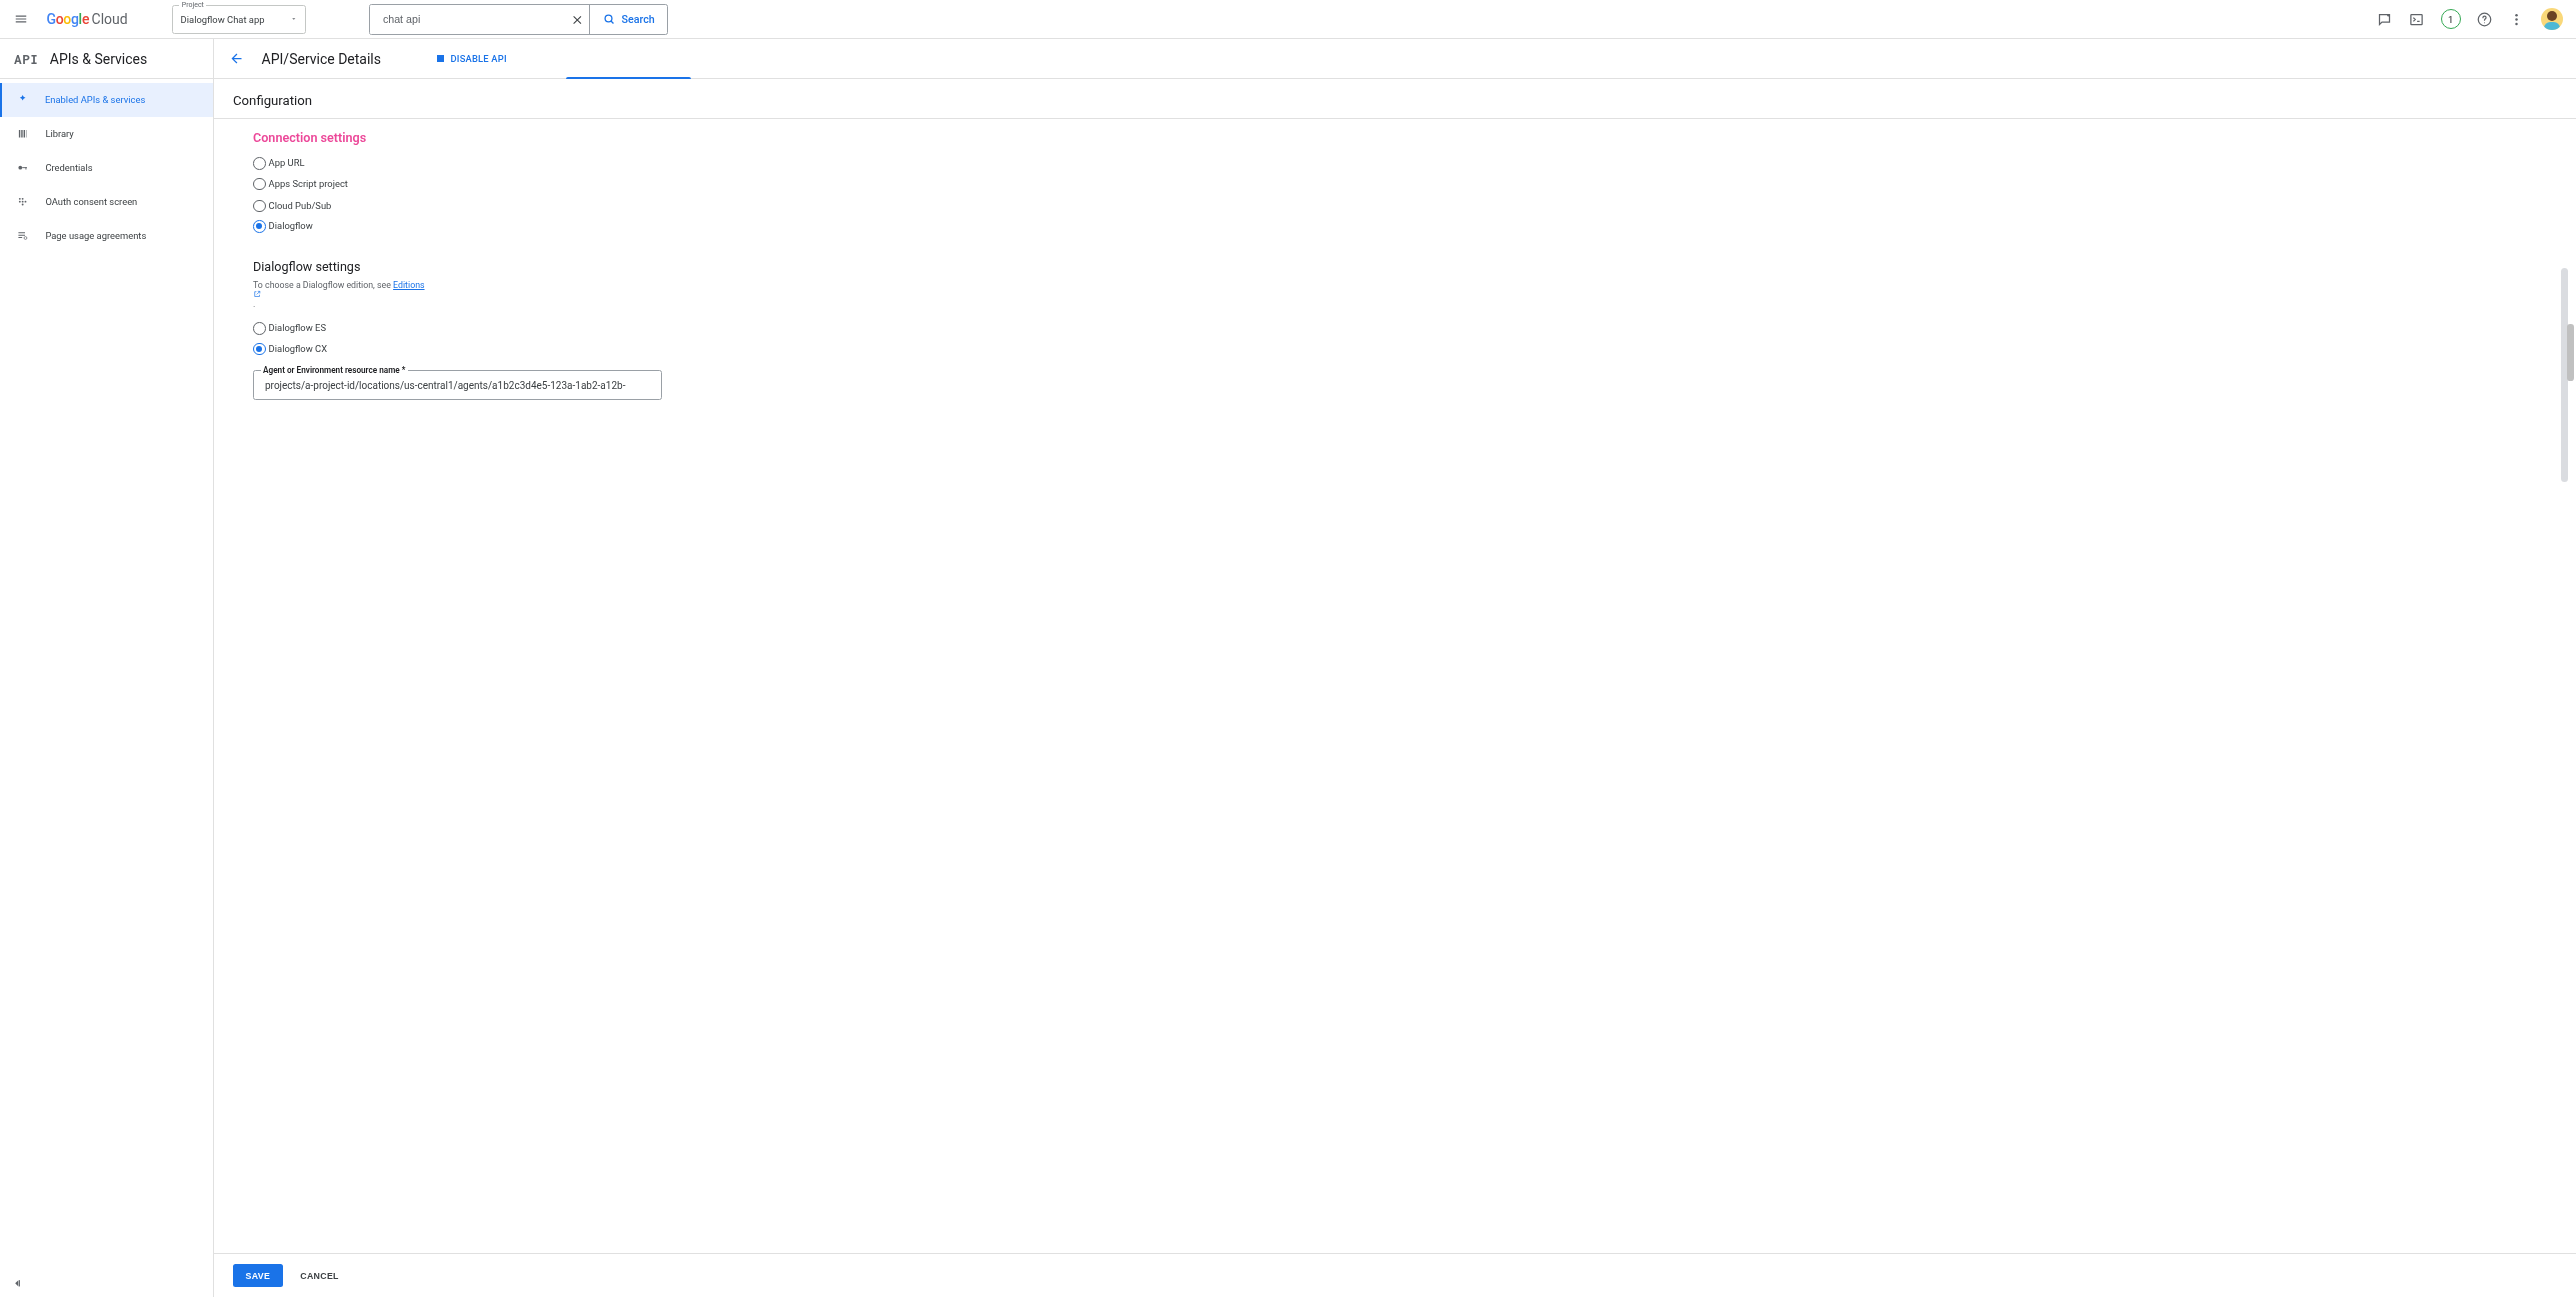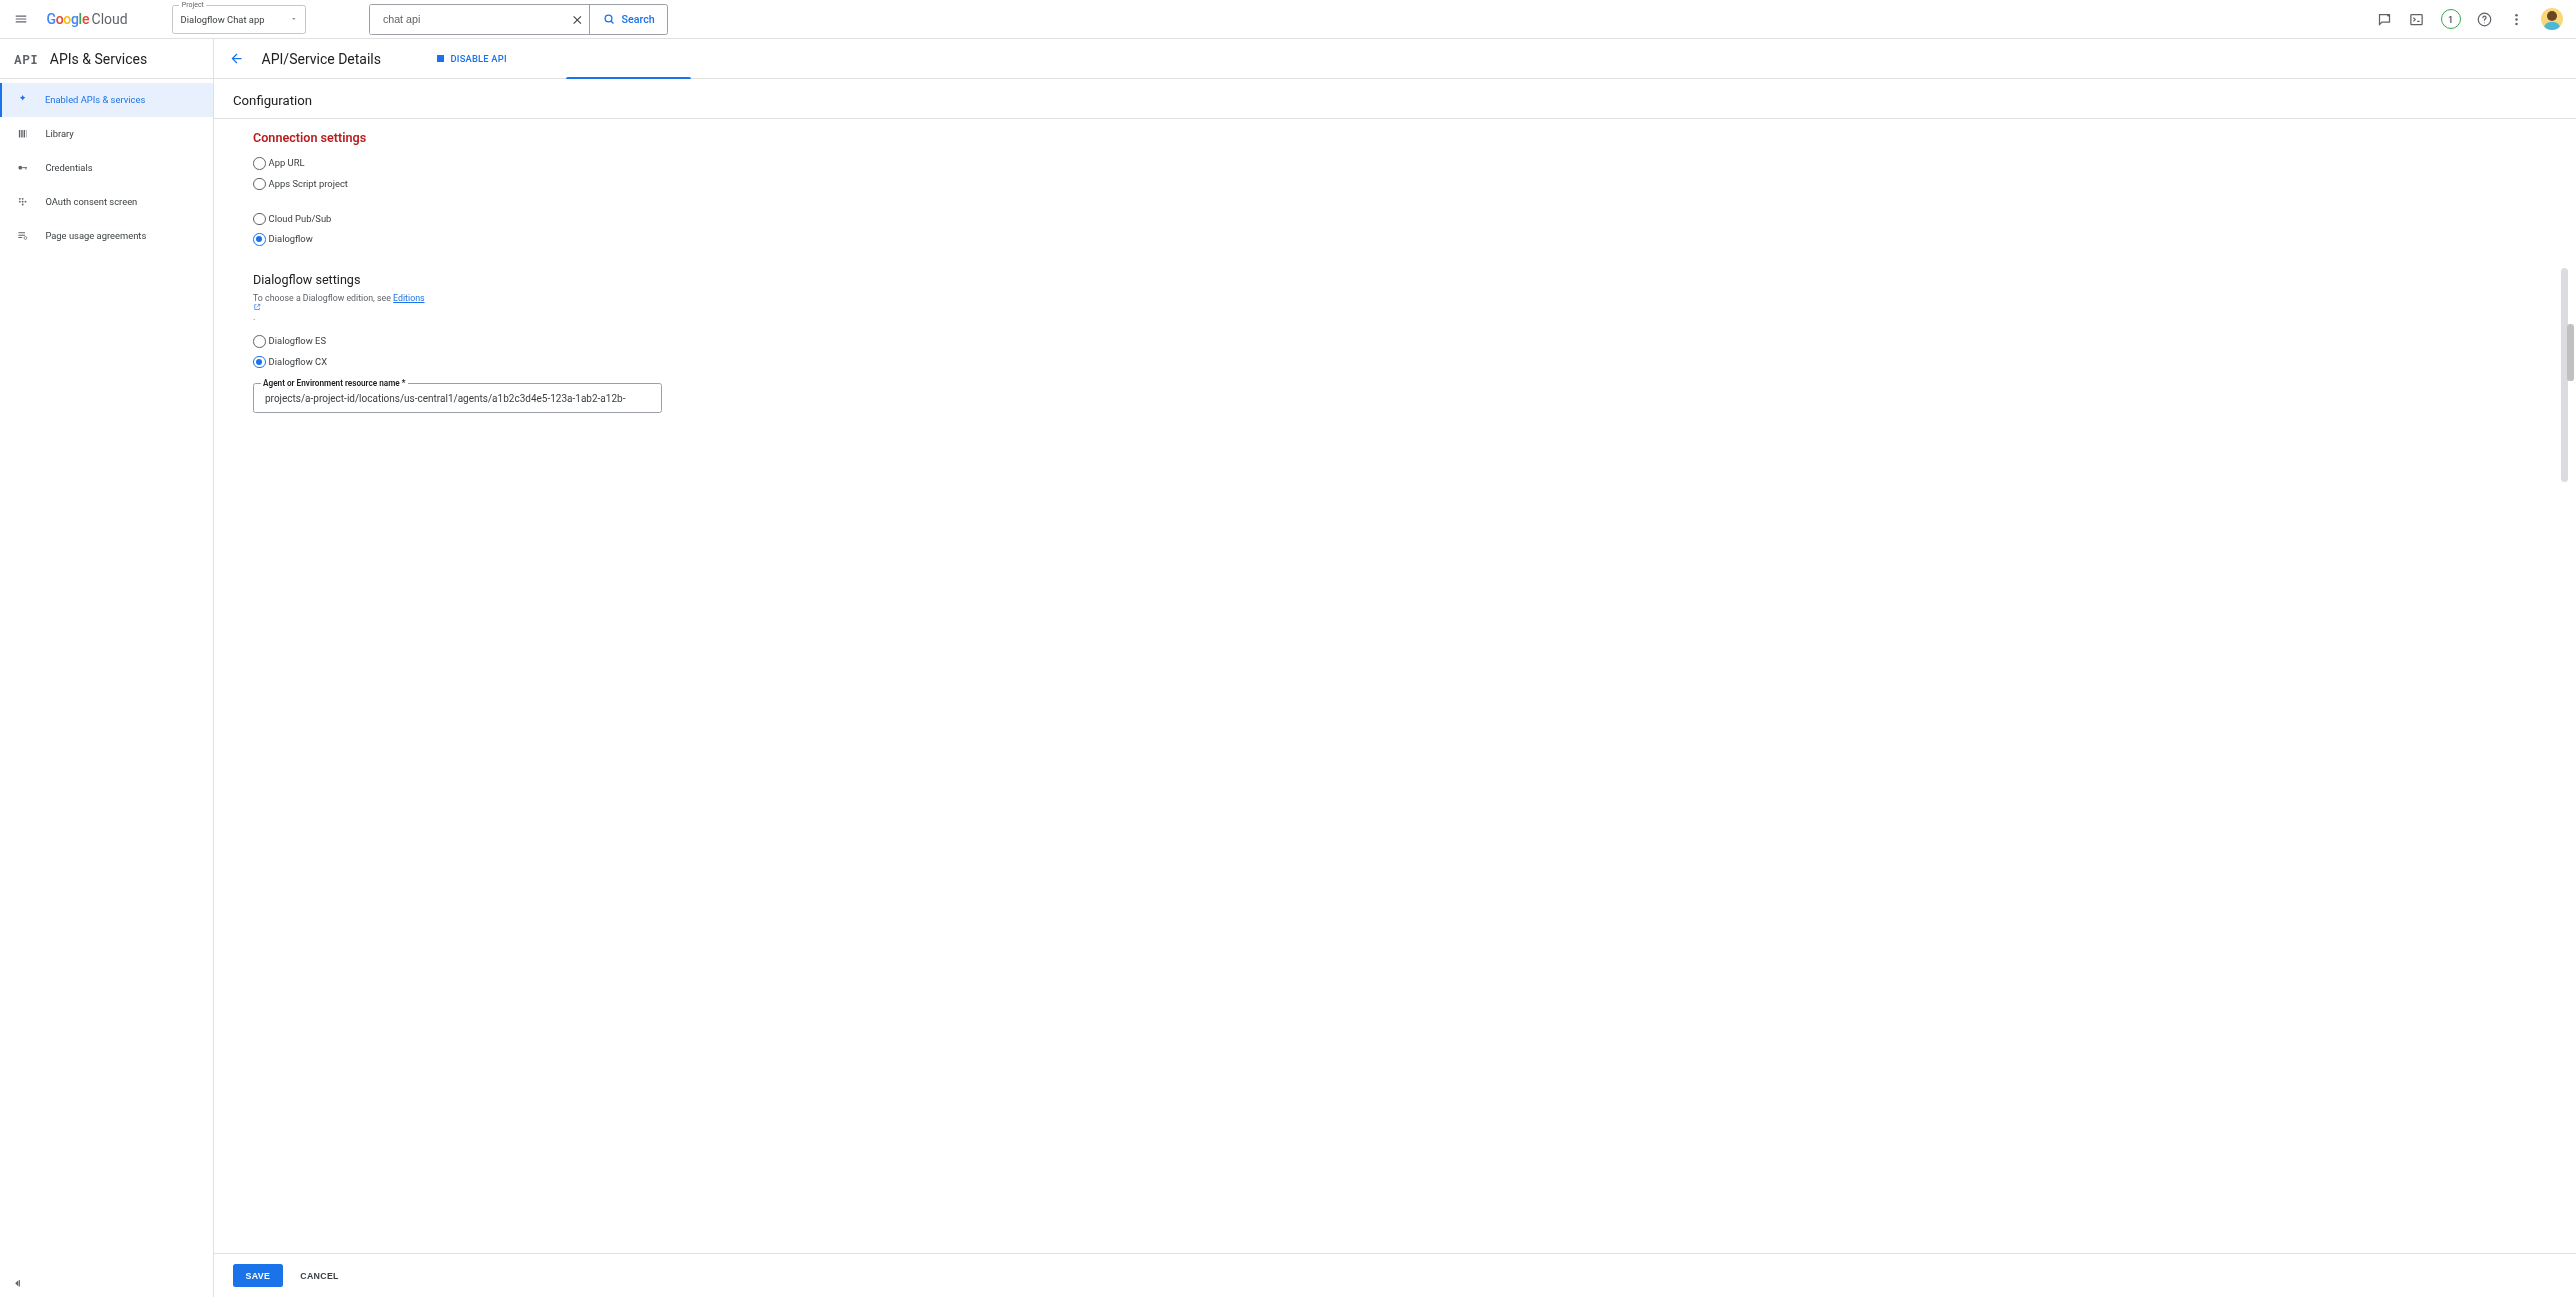--- a/index.html
+++ b/index.html
@@ -147,21 +147,21 @@
   .inner-scrollbar{
     position:absolute;right:7.6px;top:189px;width:7.6px;height:214px;background:#dadce0;border-radius:3.8px;
   }
   .outer-rail{position:absolute;top:0;bottom:0;right:0;width:14px;}
   .outer-thumb{position:absolute;right:2.5px;top:245px;width:6.3px;height:57px;background:#c0c0c0;border-radius:3.1px;}
 
   .section-title{font-size:13.2px;padding:14px 0 10px 19px;}
   .divider-line{height:0.6px;background:#e0e0e0;margin-left:0;}
 
   .setting-group{padding:11.3px 0 2.5px 39px;}
-  .group-title{font-size:12.6px;font-weight:600;color:#b91c1c;margin-bottom:8.8px;}
+  .group-title{font-size:12.6px;font-weight:600;color:#ec4899;margin-bottom:8.8px;}
   .radio-row{
     display:flex;align-items:flex-start;gap:3px;
     font-size:9.4px;color:#3c4043;padding:3.8px 0;cursor:pointer;
   }
   .radio{
     width:12.6px;height:12.6px;border:1.3px solid #5f6368;border-radius:50%;
     display:flex;align-items:center;justify-content:center;flex-shrink:0;
   }
   .radio.checked{border-color:#1a73e8;}
   .radio.checked::after{content:"";width:6.3px;height:6.3px;background:#1a73e8;border-radius:50%;}
@@ -368,21 +368,21 @@
         <div class="group-title">Connection settings</div>
 
         <div class="radio-row">
           <span class="radio"></span>
           <span>App URL</span>
         </div>
         <div class="radio-row">
           <span class="radio"></span>
           <span>Apps Script project</span>
         </div>
-        <div class="radio-row" style="margin-top:15px">
+        <div class="radio-row" style="margin-top:2px">
           <span class="radio"></span>
           <span>Cloud Pub/Sub</span>
         </div>
         <div class="radio-row">
           <span class="radio checked"></span>
           <span>Dialogflow</span>
         </div>
 
         <div class="sub-title">Dialogflow settings</div>
         <div class="hint">

